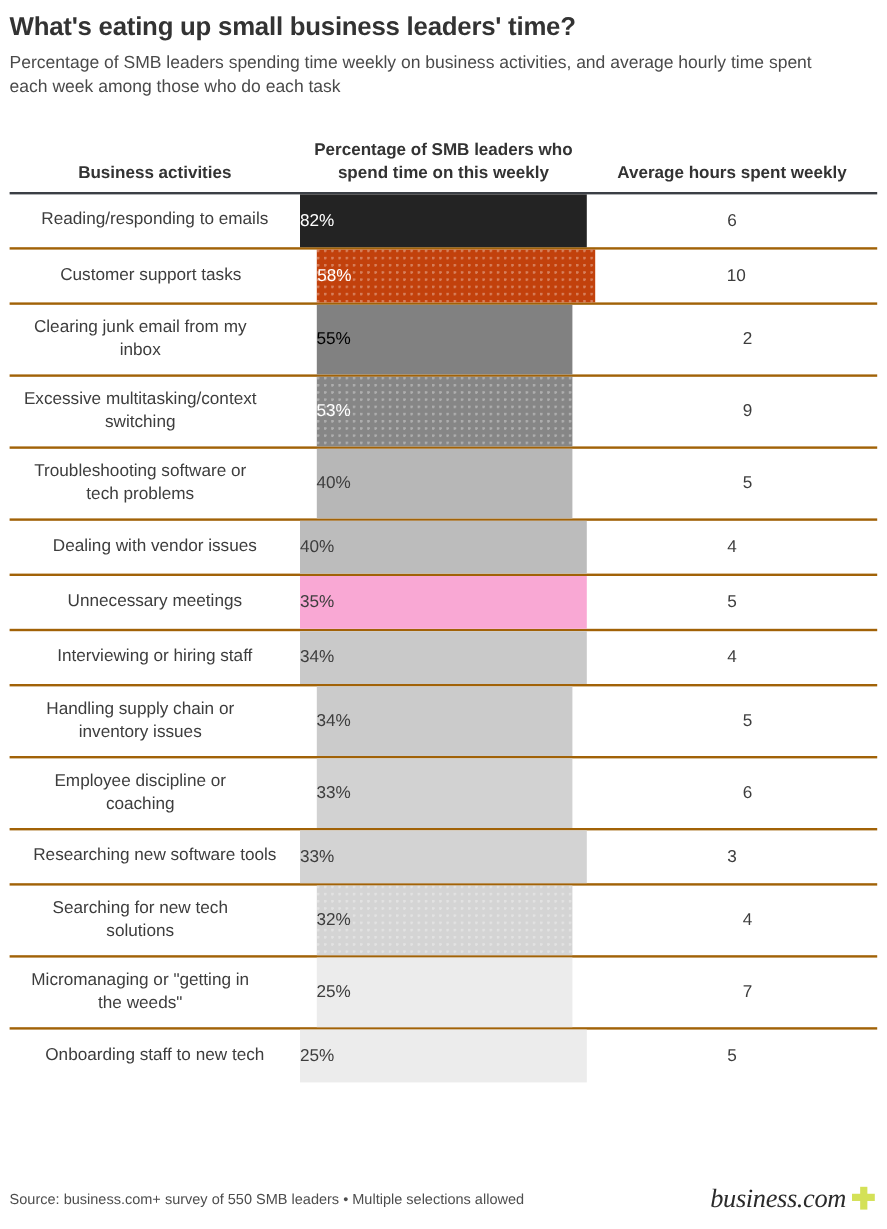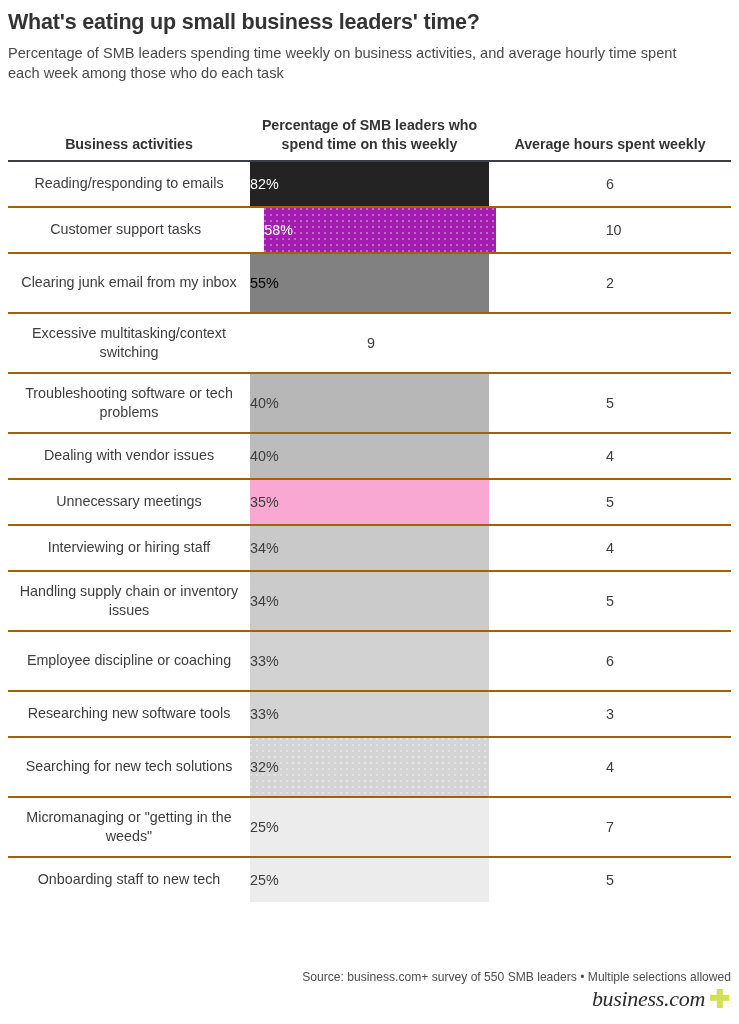--- a/index.html
+++ b/index.html
@@ -73,21 +73,21 @@
     width: 100%;
     display: flex;
     flex-direction: column;
   }
   .row {
     display: flex;
     align-items: stretch;
     border-bottom: 2px solid #a16207;
     min-height: 44px;
   }
-  .row.tall { min-height: 58px; }
+  .row.tall { min-height: 58px; gap: 38px; }
   .row:last-child { border-bottom: none; }
 
   .c-act {
     width: 242px;
     display: flex;
     align-items: center;
     justify-content: center;
     text-align: center;
     font-size: 14.3px;
     color: #3d3d3d;
@@ -125,21 +125,20 @@
     box-sizing: border-box;
   }
 
   
   .footer {
     margin-top: auto;
     display: flex;
     align-items: flex-end;
     justify-content: space-between;
     padding-bottom: 14px;
-    flex-direction: column;
   }
   .source {
     font-size: 12.1px;
     color: #4d4d4d;
     line-height: 1.2;
     padding-bottom: 4px;
   }
   .logo {
     display: flex;
     align-items: center;
@@ -197,34 +196,37 @@
   <div class="tbl" id="table-body">
       <div class="row">
         <div class="c-act">Reading/responding to emails</div>
         <div class="c-pct" style="background: rgb(35, 35, 35);">
           <span class="pv" style="color: rgb(255, 255, 255);">82%</span>
         </div>
         <div class="c-hrs">6</div>
       </div>
       <div class="row">
         <div class="c-act">Customer support tasks</div>
-        <div class="c-pct dotted" style="background: #a21caf; margin-left: 21px;">
+        <div class="c-pct dotted" style="background: #c2410c; margin-left: 21px;">
           <span class="pv" style="color: rgb(255, 255, 255);">58%</span>
         </div>
         <div class="c-hrs">10</div>
       </div>
       <div class="row tall">
         <div class="c-act">Clearing junk email from my inbox</div>
         <div class="c-pct" style="background: rgb(129, 129, 129);">
           <span class="pv" style="color: #000000;">55%</span>
         </div>
         <div class="c-hrs">2</div>
       </div>
       <div class="row tall">
         <div class="c-act">Excessive multitasking/context switching</div>
+        <div class="c-pct dotted" style="background: rgb(134, 134, 134);">
+          <span class="pv" style="color: rgb(255, 255, 255);">53%</span>
+        </div>
         <div class="c-hrs">9</div>
       </div>
       <div class="row tall">
         <div class="c-act">Troubleshooting software or tech problems</div>
         <div class="c-pct" style="background: rgb(183, 183, 183);">
           <span class="pv" style="color: rgb(61, 61, 61);">40%</span>
         </div>
         <div class="c-hrs">5</div>
       </div>
       <div class="row">

